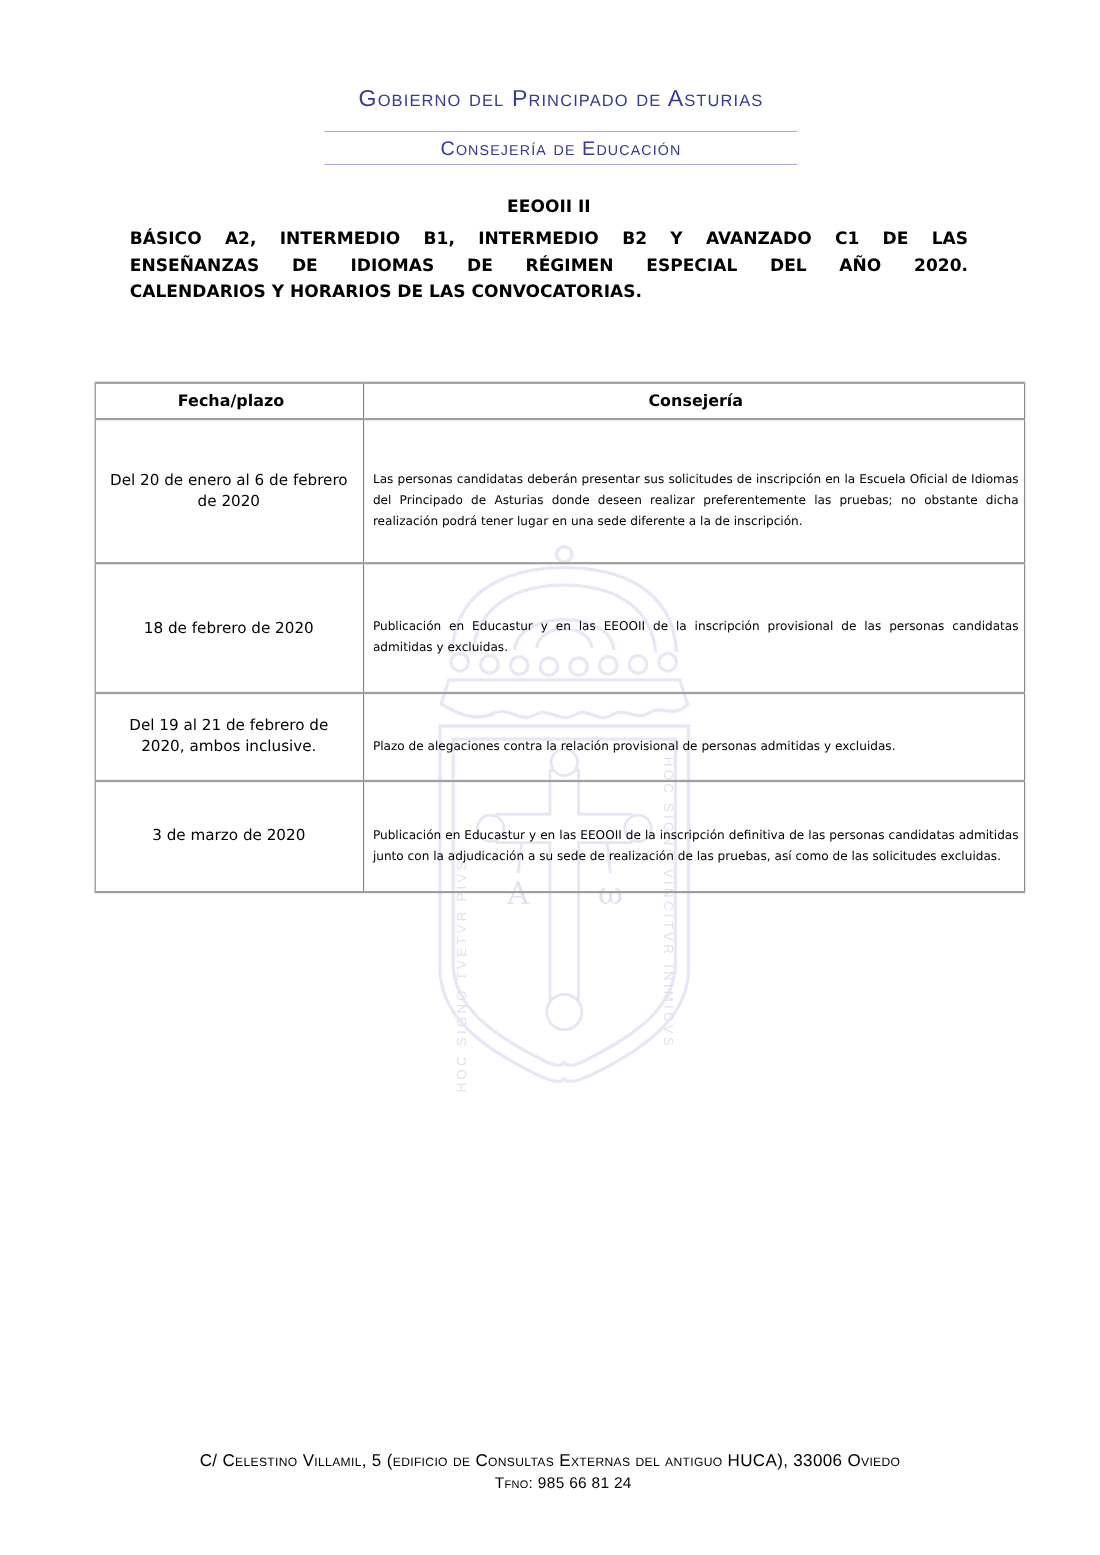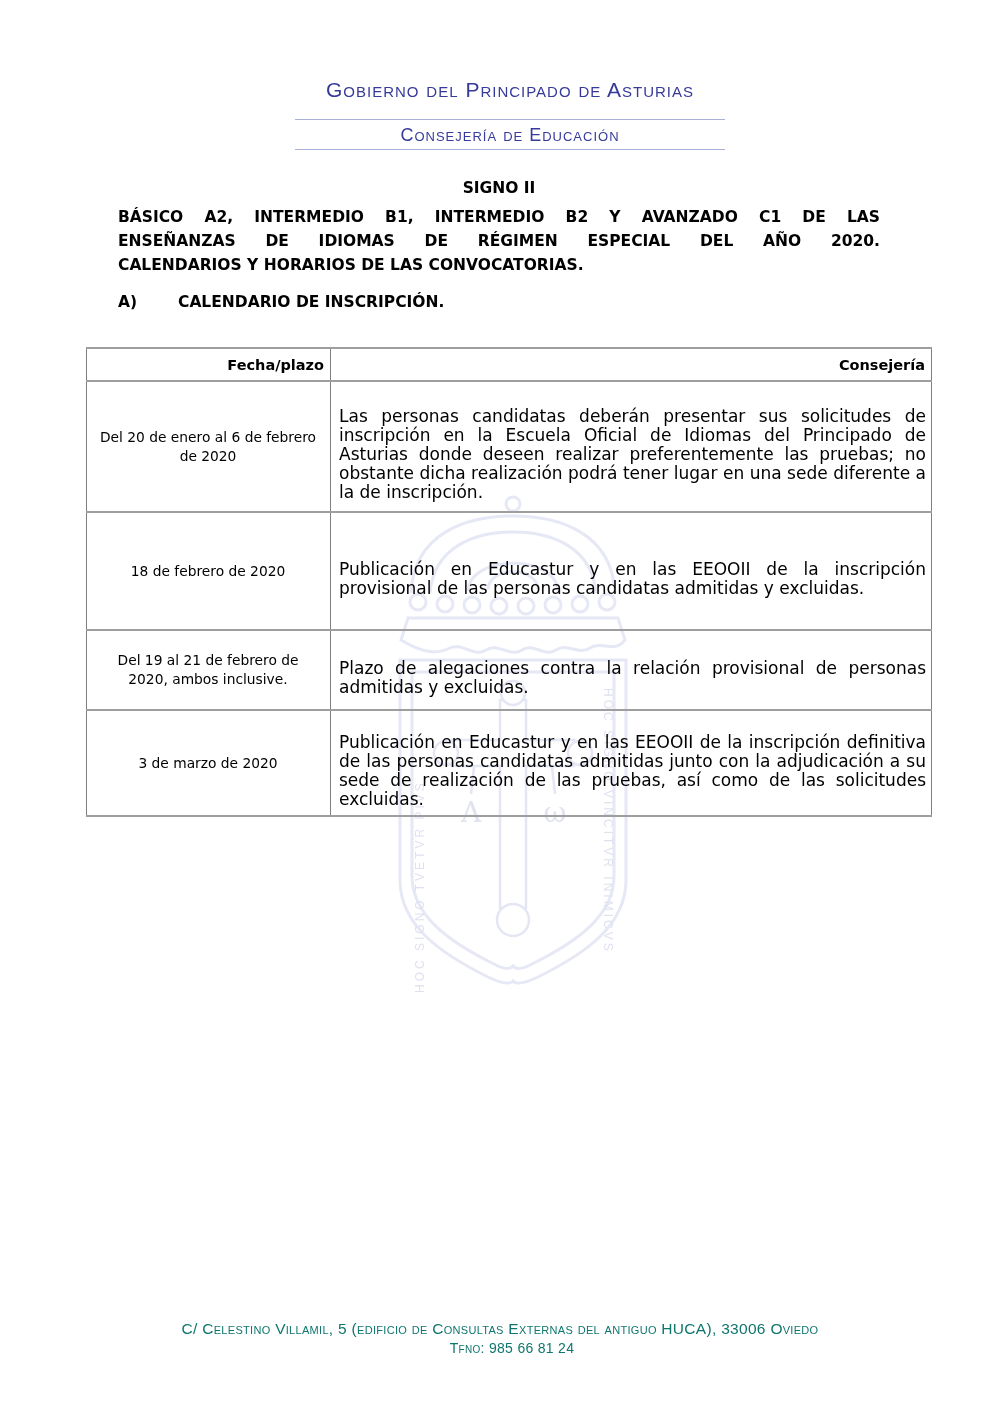--- a/index.html
+++ b/index.html
@@ -58,38 +58,38 @@
     background:transparent;
     text-align:center;
   }
   .cal-table thead tr { height:33px; }
   .cal-table tbody tr:nth-child(1) { height:131px; }
   .cal-table tbody tr:nth-child(2) { height:118px;border-radius:13px; }
   .cal-table tbody tr:nth-child(3) { height:80px; }
   .cal-table tbody tr:nth-child(4) { height:101px; }
   .col-fecha { width:244px; }
   .cal-table th {
-    font-size:14.5px; font-weight:bold; text-align:right;
+    font-size:14.5px; font-weight:bold; text-align:center;
     padding:2px 6px 2px 9px; vertical-align:middle;
   }
   td.fecha-cell {
     font-size:13.8px; line-height:19px;
     padding:4px 10px 4px 9px; vertical-align:middle;
   }
   td.actuacion-cell {
-    font-size:17px; line-height:19px;
+    font-size:11px; line-height:19px;
     text-align:justify;
     padding:22px 5px 6px 8px; vertical-align:middle;
   }
 
   
   .footer {
     position:absolute; left:0; top:1318px; width:1000px;
     text-align:center;
-    color:#0f766e;
+    color:#000000;
     font-family:"Liberation Sans", sans-serif;
     font-variant:small-caps;
     z-index:1;
   }
   .footer-address { font-size:15.5px; line-height:21px; letter-spacing:0.3px; }
   .footer-phone   { font-size:14px;   line-height:18px; letter-spacing:0.3px;padding-left:24px; }
 </style>
 </head>
 <body>
 
@@ -136,28 +136,25 @@
   </svg>
 
   <div class="letterhead">
     <div class="gov-title">Gobierno del Principado de Asturias</div>
     <hr class="head-rule rule-1">
     <div class="dept-title">Consejería de Educación</div>
     <hr class="head-rule rule-2">
   </div>
 
   <div class="main">
-    <div class="annex-title">SIGNO II</div>
+    <div class="annex-title">EEOOII II</div>
     <div class="title-paragraph">
       <div class="jline">BÁSICO A2, INTERMEDIO B1, INTERMEDIO B2 Y AVANZADO C1 DE LAS</div>
       <div class="jline">ENSEÑANZAS DE IDIOMAS DE RÉGIMEN ESPECIAL DEL AÑO 2020.</div>
       <div class="jline-last">CALENDARIOS Y HORARIOS DE LAS CONVOCATORIAS.</div>
-    </div>
-    <div class="section-heading">
-      <span class="section-label">A)</span><span>CALENDARIO DE INSCRIPCIÓN.</span>
     </div>
   </div>
 
   <table class="cal-table">
     <colgroup>
         <col class="col-fecha">
         <col>
       </colgroup>
     <thead>
       <tr>

